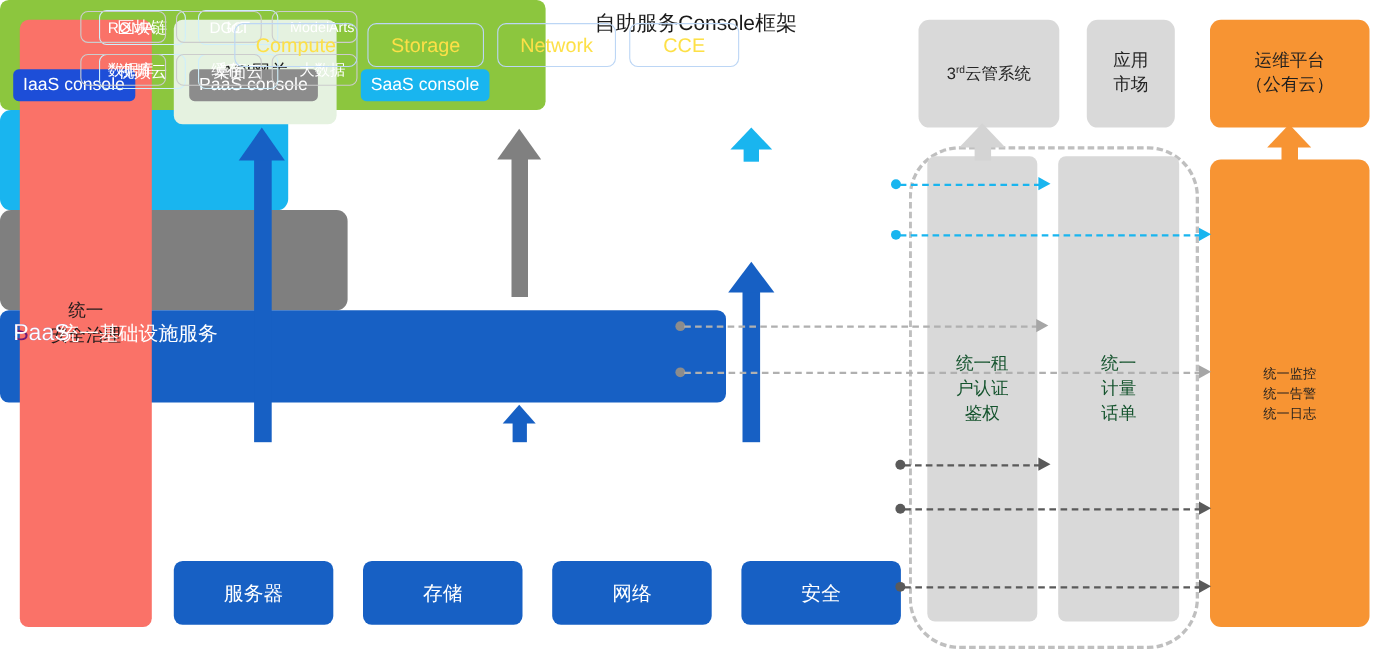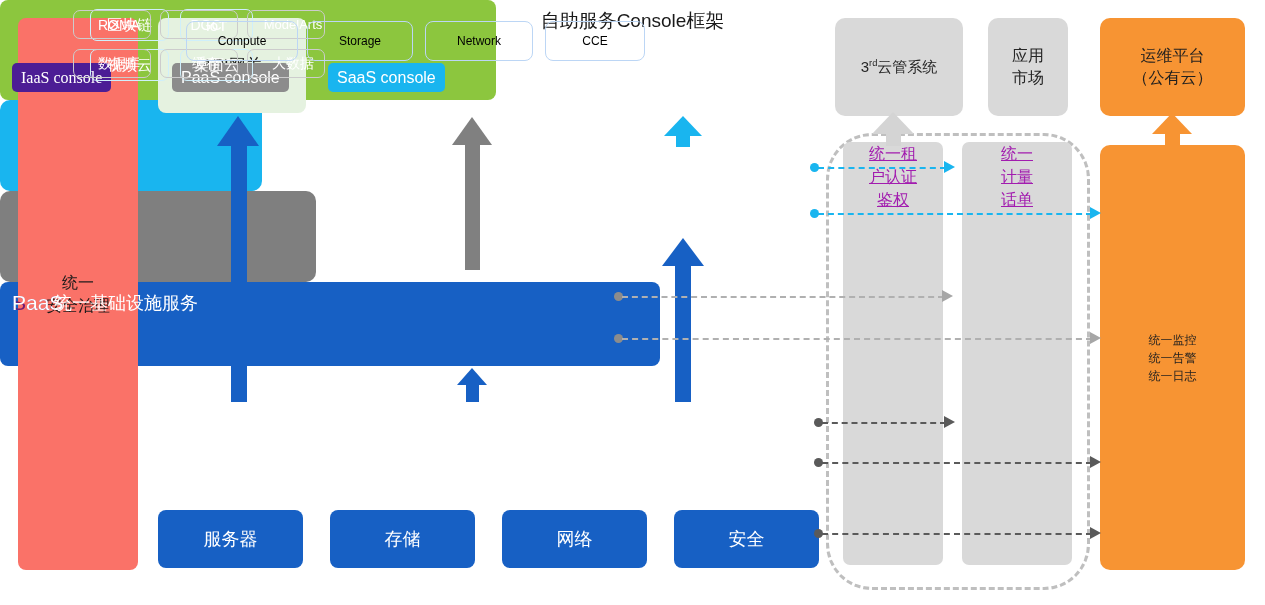--- a/index.html
+++ b/index.html
@@ -14,21 +14,21 @@
   
   #api-gw{left:158px;top:18px;width:148px;height:95px;background:#e5f2e0;border-radius:8px;
     color:#1f1f1f;font-size:17px;}
 
   
   #console-frame{left:322px;top:18px;width:496px;height:100px;background:#8cc63e;border-radius:8px;
     display:block;}
   #console-title{position:absolute;left:0;top:8px;width:100%;text-align:center;color:#1a1a1a;font-size:19px;}
   .console-chip{position:absolute;top:63px;height:29px;border-radius:5px;display:flex;align-items:center;
     justify-content:center;color:#fff;font-size:16px;box-sizing:border-box;padding:0 9px;}
-  #chip-iaas{left:12px;background:#4c1d95;font-family:Liberation Serif, serif;}
+  #chip-iaas{left:12px;background:#1d4ed8;}
   #chip-paas{left:172px;background:#8c8c8c;}
   #chip-saas{left:328px;background:#19b5ef;}
 
   
   #third-cloud{left:835px;top:18px;width:128px;height:98px;background:#d9d9d9;border-radius:10px;
     color:#262626;font-size:15px;}
   #app-market{left:988px;top:18px;width:80px;height:98px;background:#d9d9d9;border-radius:10px;
     color:#262626;font-size:16px;line-height:1.35;}
 
   
@@ -57,39 +57,39 @@
   #paas-dgc{left:160px;top:10px;width:78px;height:29px;}
   #paas-modelarts{left:247px;top:10px;width:78px;height:29px;font-size:13px;}
   #paas-db{left:73px;top:49px;width:78px;height:29px;}
   #paas-cache{left:160px;top:49px;width:78px;height:29px;}
   #paas-bigdata{left:247px;top:49px;width:78px;height:29px;}
 
   
   #iaas-bar{left:158px;top:401px;width:660px;height:84px;background:#1760c4;border-radius:8px;display:block;}
   #iaas-label{position:absolute;left:14px;top:50%;transform:translateY(-50%);color:#fff;font-size:18px;padding-left:40px;}
   .iaas-chip{position:absolute;top:21px;height:40px;box-sizing:border-box;border:1.6px solid #bcd6f5;
-    border-radius:8px;display:flex;align-items:center;justify-content:center;color:#000000;font-size:12px;}
+    border-radius:8px;display:flex;align-items:center;justify-content:center;color:#fde047;font-size:18px;margin-left:27px;}
   #iaas-compute{left:186px;width:112px;}
   #iaas-storage{left:307px;width:106px;}
   #iaas-network{left:425px;width:108px;}
   #iaas-cce{left:545px;width:100px;}
 
   
   .bottom-box{position:absolute;top:510px;height:58px;background:#1760c4;border-radius:8px;
     display:flex;align-items:center;justify-content:center;color:#fff;font-size:18px;}
   #bb-0{left:158px;width:145px;}
   #bb-1{left:330px;width:145px;}
   #bb-2{left:502px;width:145px;}
   #bb-3{left:674px;width:145px;}
 
   
   #shared-container{position:absolute;left:826px;top:133px;width:264px;height:457px;
     border:3px dashed #bfbfbf;border-radius:46px;box-sizing:border-box;}
-  .gray-col{position:absolute;background:#d9d9d9;border-radius:7px;display:flex;align-items:flex-start;
-    justify-content:center;color:#a21caf;font-size:16px;line-height:1.45;text-align:center;text-decoration:underline;}
+  .gray-col{position:absolute;background:#d9d9d9;border-radius:7px;display:flex;align-items:center;
+    justify-content:center;color:#14532d;font-size:16px;line-height:1.45;text-align:center;}
   #col-auth{left:843px;top:142px;width:100px;height:423px;}
   #col-billing{left:962px;top:142px;width:110px;height:423px;}
   
   .dline{position:absolute;height:0;border-top:2.6px dashed #5a5a5a;}
   .dline-cyan{position:absolute;height:0;border-top:2.6px dashed #19b5ef;}
   .dot{position:absolute;width:9px;height:9px;border-radius:50%;background:#5a5a5a;}
   .dot-cyan{position:absolute;width:9px;height:9px;border-radius:50%;background:#19b5ef;}
   .dline-light{position:absolute;height:0;border-top:2.2px dashed #b0b0b0;}
   .tri{position:absolute;width:0;height:0;}
   .tri-dark{border-left:11px solid #5a5a5a;border-top:6px solid transparent;border-bottom:6px solid transparent;}

